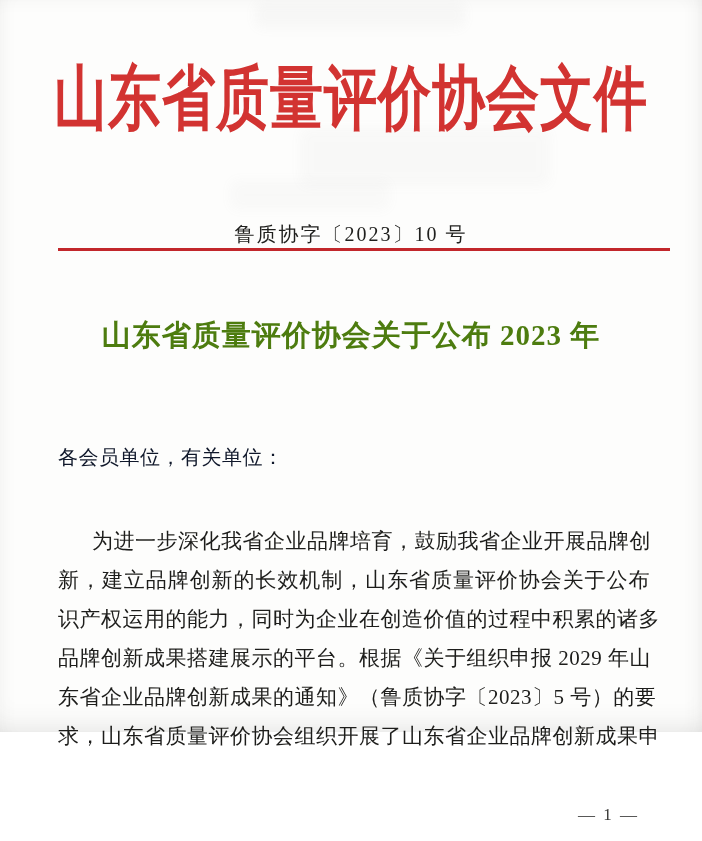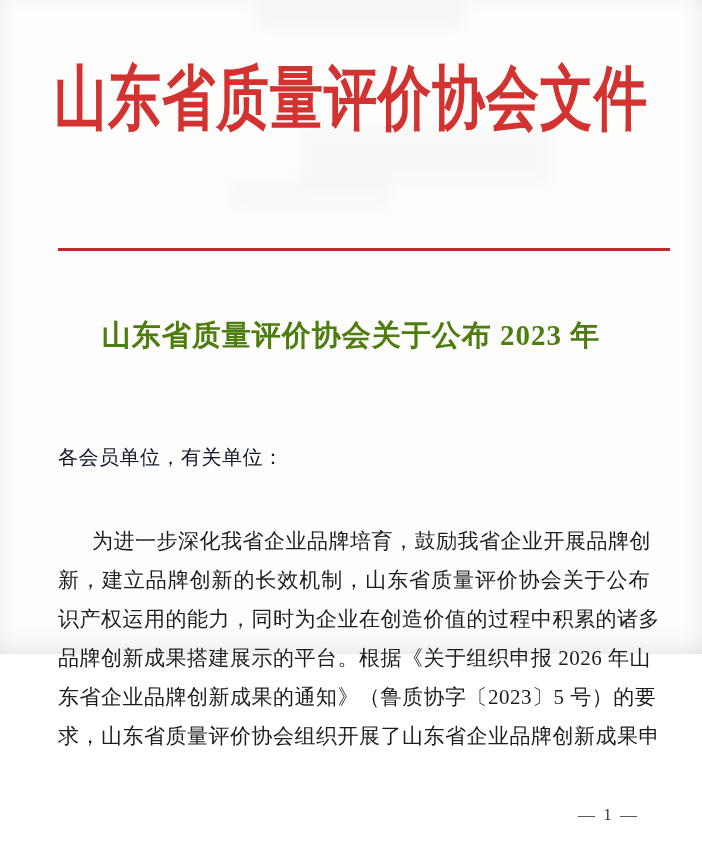--- a/index.html
+++ b/index.html
@@ -3,21 +3,21 @@
 <meta charset="utf-8">
 <style>
   * { margin: 0; padding: 0; box-sizing: border-box; }
   html, body { background: #ffffff; }
   body {
     font-family: "Liberation Serif", "DejaVu Serif", serif;
     width: 702px; height: 841px; overflow: hidden;
   }
   .page {
     position: relative;
-    width: 702px; height: 654px;
+    width: 702px; height: 732px;
     background: #fdfdfc;
     box-shadow:
       inset 0 -20px 34px -26px rgba(60,60,60,.22),
       inset -16px 0 28px -24px rgba(60,60,60,.14),
       inset 16px 0 28px -26px rgba(60,60,60,.10),
       inset 0 14px 22px -20px rgba(60,60,60,.08);
     padding-left: 34px;
   }
   
   .artifact {
@@ -109,33 +109,34 @@
 <body>
 
 <div class="page">
 
   <div class="artifact a1"></div>
   <div class="artifact a2"></div>
   <div class="artifact a3"></div>
 
   <h1 class="org-title">山东省质量评价协会文件</h1>
 
+  <div class="doc-number">鲁质协字〔2023〕10 号</div>
 
   <div class="red-line"></div>
 
   <div class="notice-title">
     <div>山东省质量评价协会关于公布 2023 年</div>
   </div>
 
   <div class="salutation">各会员单位，有关单位：</div>
 
   <div class="body-text">
     <div class="body-line indent">为进一步深化我省企业品牌培育，鼓励我省企业开展品牌创</div>
     <div class="body-line">新，建立品牌创新的长效机制，山东省质量评价协会关于公布</div>
     <div class="body-line">识产权运用的能力，同时为企业在创造价值的过程中积累的诸多</div>
-    <div class="body-line">品牌创新成果搭建展示的平台。根据《关于组织申报 2026 年山</div>
+    <div class="body-line">品牌创新成果搭建展示的平台。根据《关于组织申报 2029 年山</div>
     <div class="body-line">东省企业品牌创新成果的通知》（鲁质协字〔2023〕5 号）的要</div>
     <div class="body-line">求，山东省质量评价协会组织开展了山东省企业品牌创新成果申</div>
   </div>
 
   <div class="page-number">— 1 —</div>
 
 </div>
 
 </body></html>

